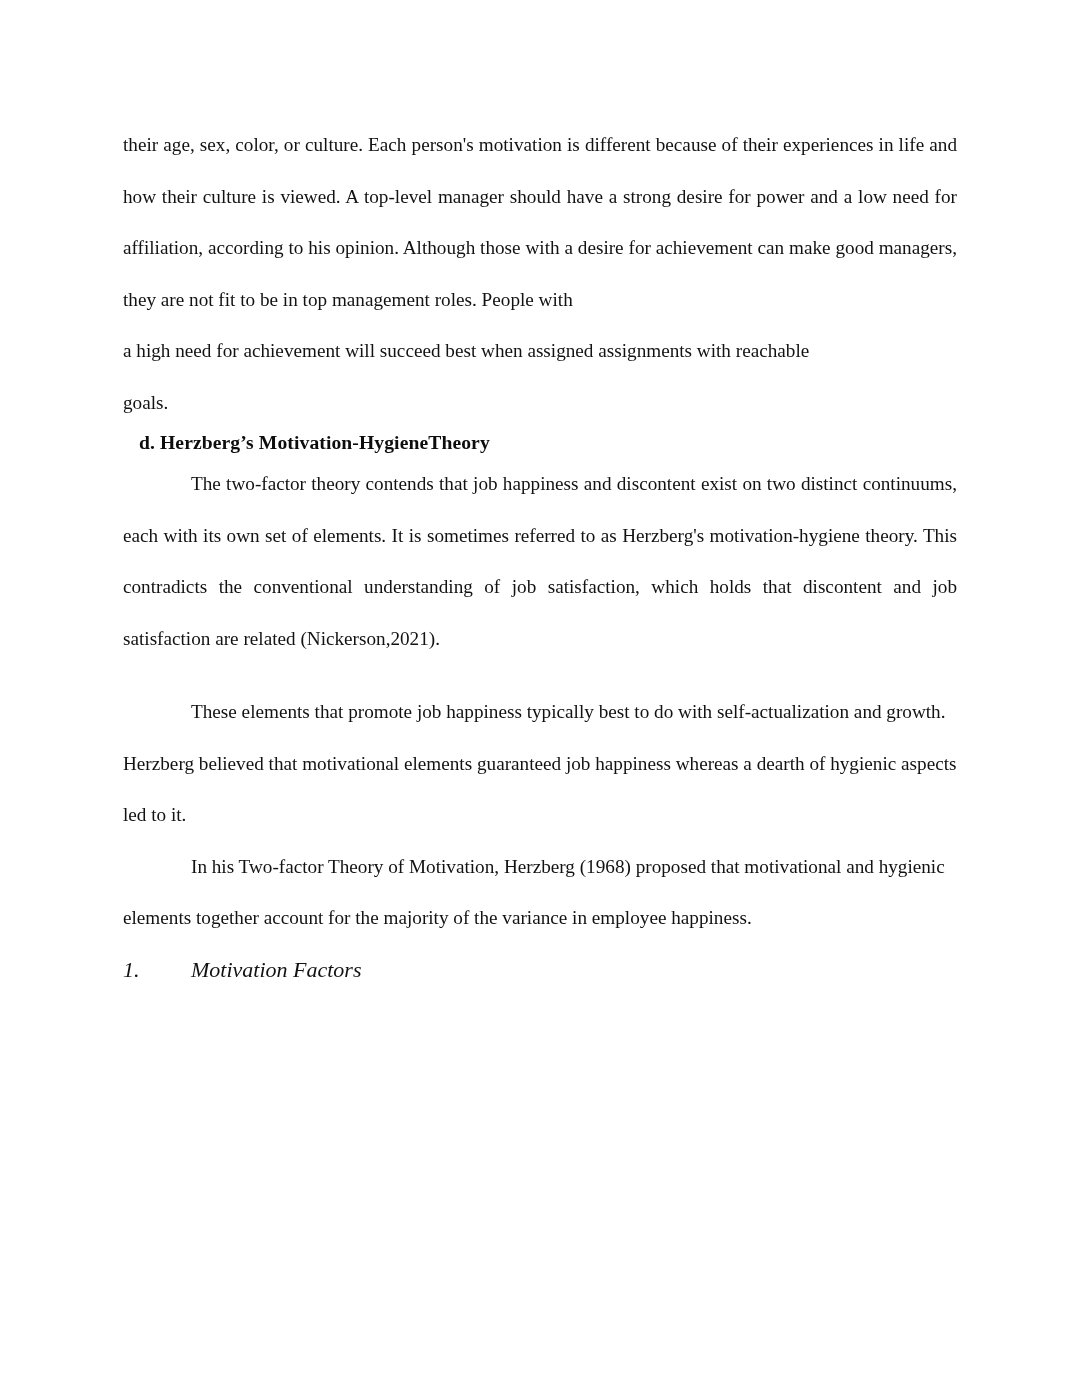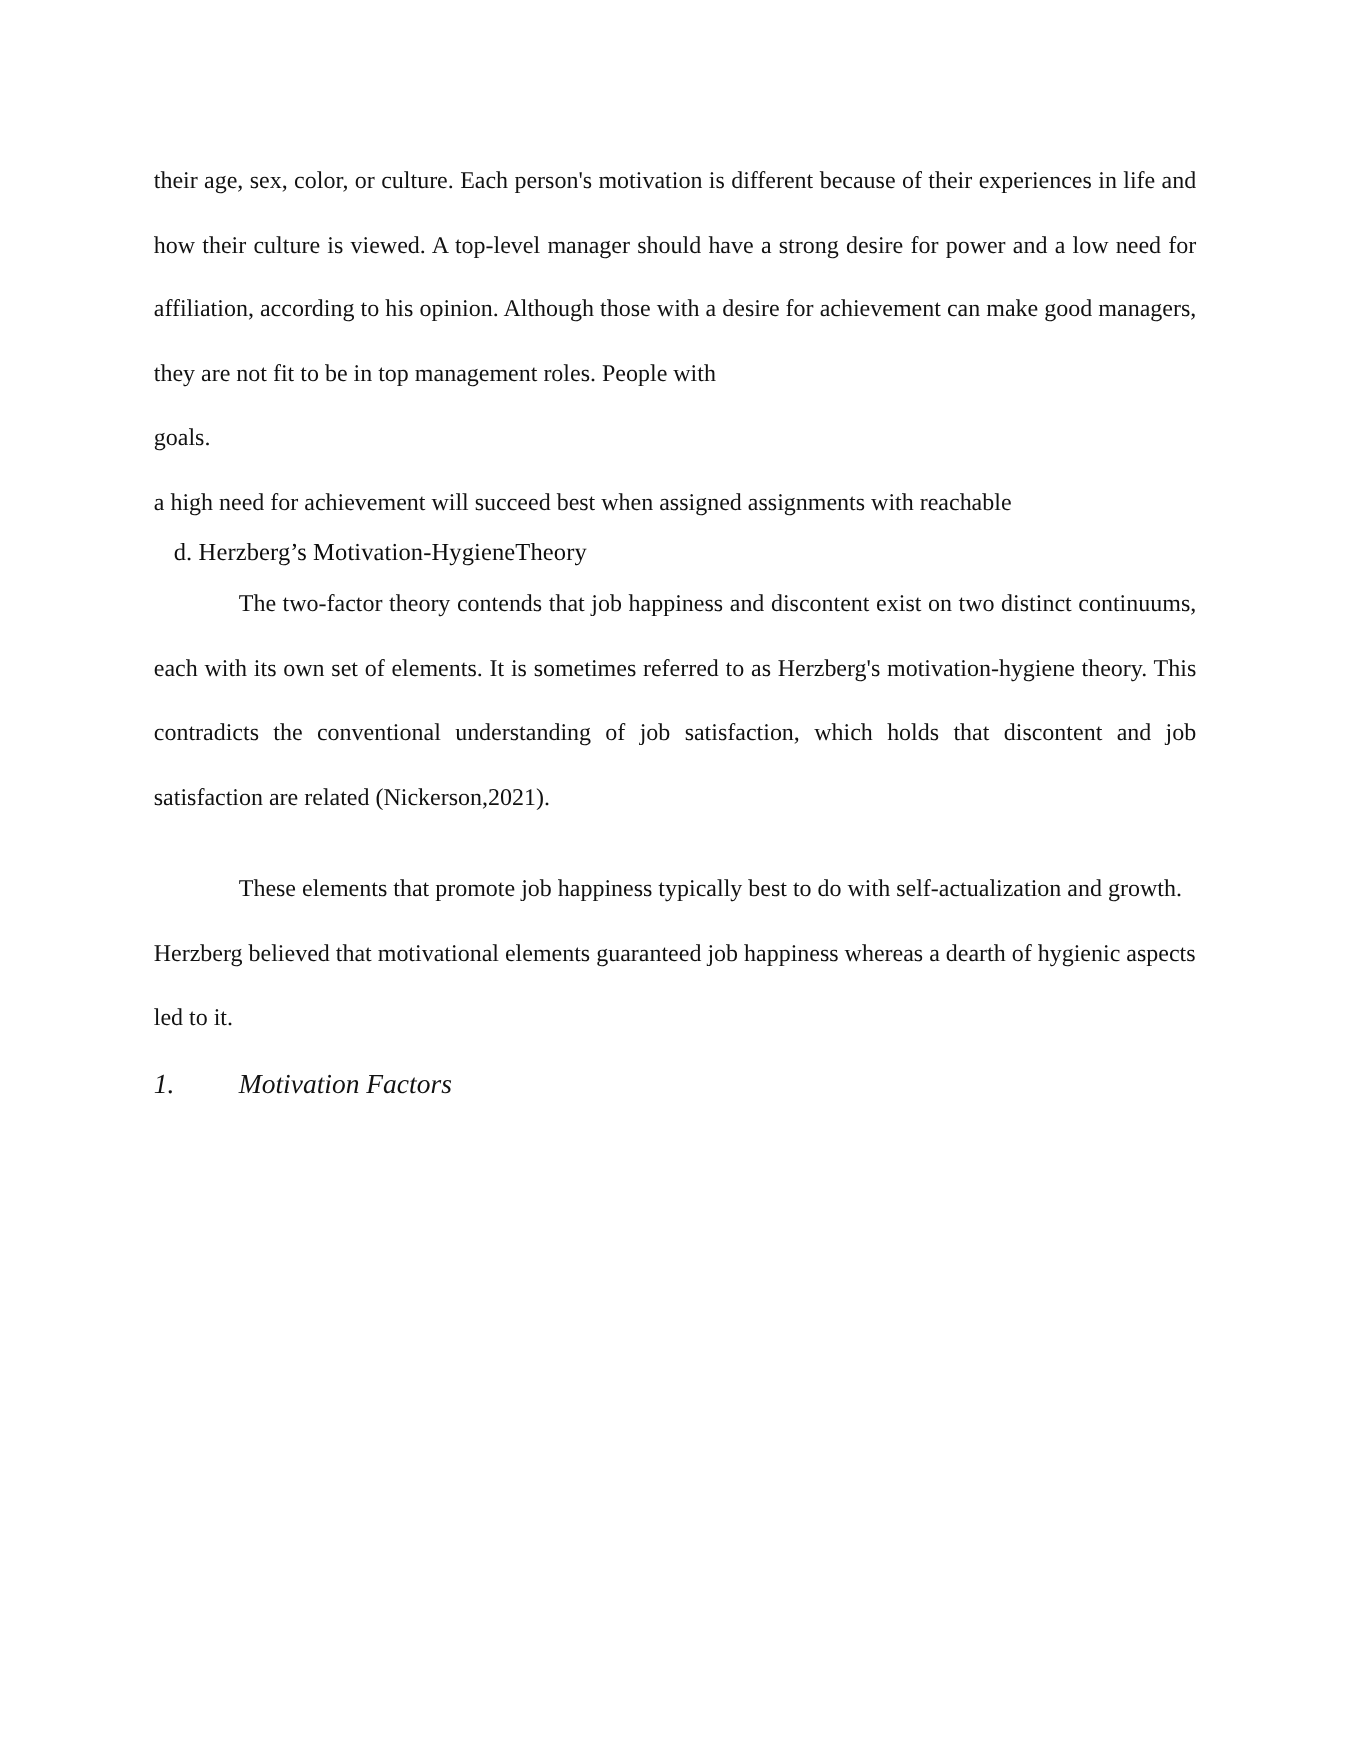--- a/index.html
+++ b/index.html
@@ -54,21 +54,21 @@
 
   
   .gap-blank {
     height: 22px;
   }
 
   
   .heading {
     font-size: 19.6px;
     line-height: 30px;
-    font-weight: normal;
+    font-weight: bold;
     margin: 0;
     padding-left: 16px;
     color: #0d0d0d;
     letter-spacing: 0.1px;
   }
 
   
   .listline {
     font-size: 22px;
     line-height: 51.5px;
@@ -84,30 +84,31 @@
   }
 </style>
 </head>
 <body>
 
 <div class="page">
   <div class="content">
 
     <p class="para noindent">their age, sex, color, or culture. Each person's motivation is different because of their experiences in life and how their culture is viewed. A top-level manager should have a strong desire for power and a low need for affiliation, according to his opinion. Although those with a desire for achievement can make good managers, they are not fit to be in top management roles. People with</p>
 
+    <p class="para ragged noindent">a high need for achievement will succeed best when assigned assignments with reachable</p>
+
     <p class="para ragged noindent">goals.</p>
-
-    <p class="para ragged noindent">a high need for achievement will succeed best when assigned assignments with reachable</p>
 
     <h3 class="heading">d. Herzberg’s Motivation-HygieneTheory</h3>
 
     <p class="para indent">The two-factor theory contends that job happiness and discontent exist on two distinct continuums, each with its own set of elements. It is sometimes referred to as Herzberg's motivation-hygiene theory. This contradicts the conventional understanding of job satisfaction, which holds that discontent and job satisfaction are related (Nickerson,2021).</p>
 
 
     <div class="gap-blank"></div>
 
     <p class="para ragged indent">These elements that promote job happiness typically best to do with self-actualization and growth. Herzberg believed that motivational elements guaranteed job happiness whereas a dearth of hygienic aspects led to it.</p>
 
+    <p class="para ragged indent">In his Two-factor Theory of Motivation, Herzberg (1968) proposed that motivational and hygienic elements together account for the majority of the variance in employee happiness.</p>
 
     <p class="listline"><span class="num">1.</span><span>Motivation Factors</span></p>
 
   </div>
 </div>
 
 </body></html>

